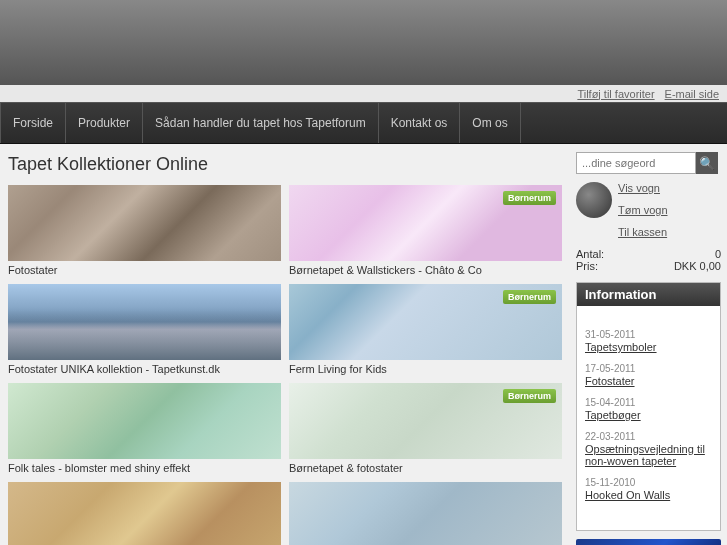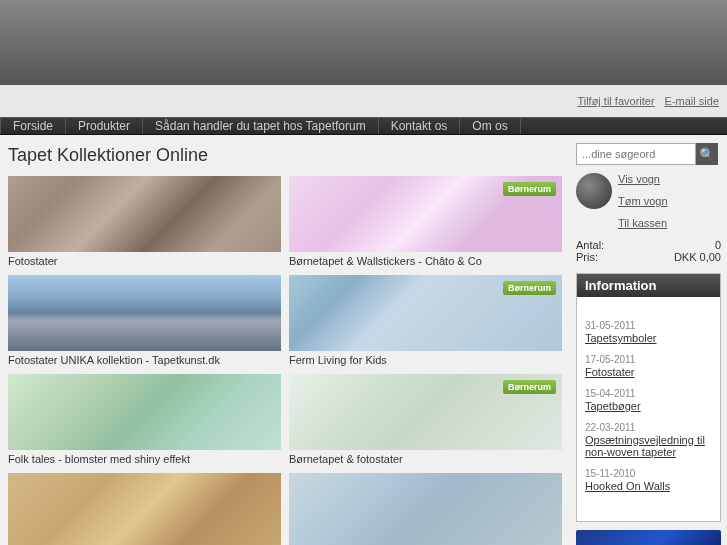--- a/index.html
+++ b/index.html
@@ -9,21 +9,21 @@
     #header {
       width: 727px;
       height: 85px;
       background: linear-gradient(to bottom, #888, #555);
       position: relative;
     }
 
     
     #navbar {
       width: 727px;
-      height: 18px;
+      height: 42px;
       background: linear-gradient(to bottom, #3a3a3a, #2a2a2a);
       display: flex;
       align-items: flex-start;
       border-top: 1px solid #555;
       border-bottom: 1px solid #111;
     }
     .nav-item {
       color: #ccc;
       padding: 0 12px;
       height: 100%;
@@ -224,21 +224,21 @@
     
     .blue-box {
       width: 145px;
       height: 40px;
       background: linear-gradient(135deg, #1a3a8a, #2255cc, #0a1a5a);
       margin-top: 8px;
       border-radius: 2px;
     }
     #top-links-bar {
       background: #e8e8e8;
-      height: 32px;
+      height: 17px;
       display: flex;
       align-items: center;
       justify-content: flex-end;
       padding-right: 8px;
       gap: 10px;
     }
     .top-link-item {
       font-size: 11px;
       color: #666;
       text-decoration: underline;

